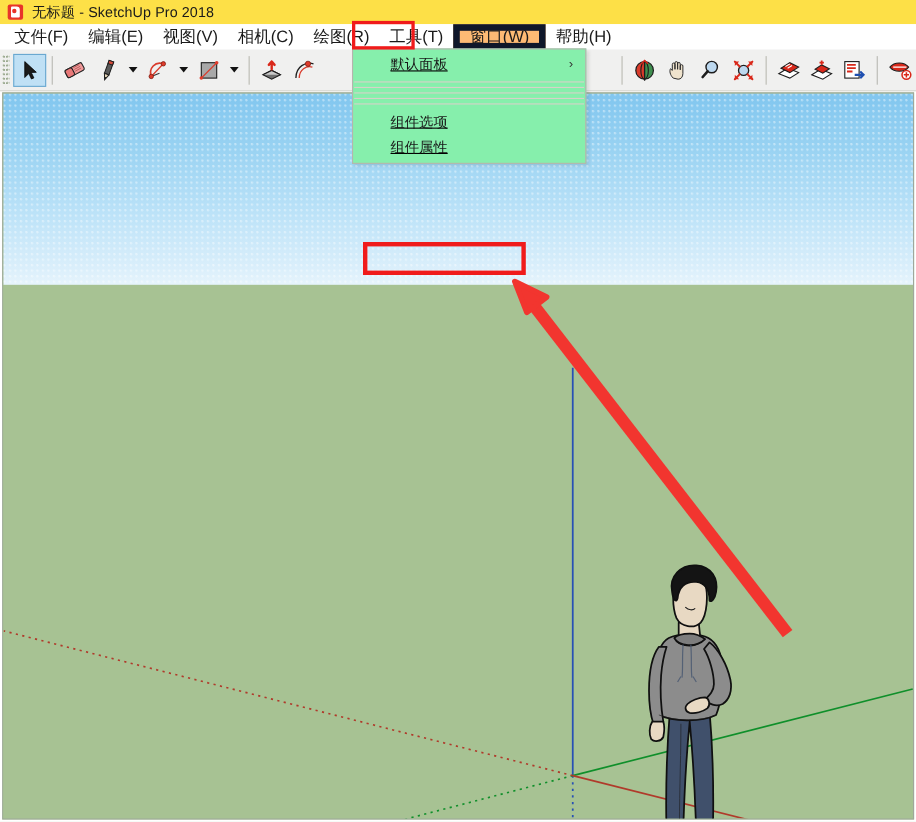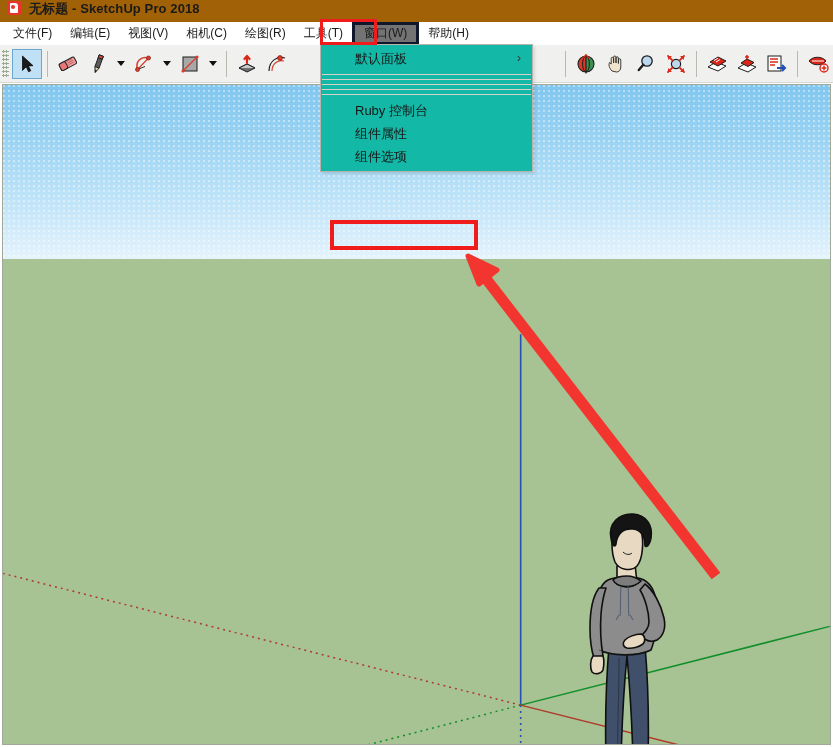--- a/index.html
+++ b/index.html
@@ -9,22 +9,22 @@
   body {
     width: 833px; height: 747px;
     position: relative; overflow: hidden;
     font-family: "Liberation Sans", "DejaVu Sans", sans-serif;
     -webkit-font-smoothing: antialiased;
   }
 
   
   #titlebar {
     position: absolute; left: 0; top: 0; width: 833px; height: 22px;
-    background: #a16207;
-    display: flex;  font-weight: bold;
+    background: #fde047;
+    display: flex; align-items: center;
   }
   #app-icon {
     width: 16px; height: 16px; margin-left: 6px; margin-right: 7px;
     position: relative; flex: none;
   }
   #app-icon .sq {
     position: absolute; left: 1px; top: 1px; width: 14px; height: 14px;
     background: #e8342a; border-radius: 2px;
   }
   #app-icon .pg {
@@ -42,26 +42,26 @@
 
   
   #menubar {
     position: absolute; left: 0; top: 22px; width: 833px; height: 23px;
     background: #ffffff;
     display: flex; align-items: stretch;
     padding-left: 4px; box-sizing: border-box;
   }
   .menu-item {
     display: flex; align-items: center; justify-content: center;
-    padding: 0 9px; font-size: 12px; color: #1a1a1a; white-space: nowrap;
+    padding: 0 9px; font-size: 15px; color: #1a1a1a; white-space: nowrap;
     position: relative;
   }
   .menu-item.active {
-    background: #737373;
-    border: 3px solid #0f172a;
+    background: #fdba74;
+    border: 6px solid #0f172a;
     box-sizing: border-box;
     justify-content: flex-end;
   }
   
   #menu-annot-box {
     position: absolute; left: 320px; top: 19px;
     width: 57px; height: 26px;
     border: 3px solid #f01b1b;
     box-sizing: border-box;
     z-index: 40; pointer-events: none;
@@ -139,26 +139,27 @@
 
   
   #annot-arrow {
     position: absolute; left: 0; top: 0; width: 833px; height: 747px;
     pointer-events: none; z-index: 45;
   }
 
   
   #dropdown {
     position: absolute; left: 320px; top: 44px; width: 213px;
-    background: #14b8a6;
+    background: #86efac;
     border: 1px solid #b6b4ae;
     box-sizing: border-box;
     z-index: 30;
     padding: 2px 0 3px 0;
     box-shadow: 2px 2px 3px rgba(0,0,0,.10);
+    text-decoration: underline;
   }
   .dd-item {
     height: 23px; line-height: 23px;
     padding-left: 34px; padding-right: 12px;
     font-size: 13px; color: #171717;
     position: relative; white-space: nowrap;
   }
   .dd-item.highlight {
     background: #79bcec; color: #101010;
   }
@@ -461,28 +462,25 @@
 
   <div class="dd-sep"></div>
 
 
   <div class="dd-sep"></div>
 
 
   <div class="dd-sep"></div>
 
   <div class="dd-item">
-    <span>Ruby 控制台</span>
+    <span>组件选项</span>
   </div>
   <div class="dd-item">
     <span>组件属性</span>
   </div>
-  <div class="dd-item">
-    <span>组件选项</span>
-  </div>
 </div>
 
 <div id="menu-annot-box"></div>
 <div id="dd-annot-box"></div>
 
 <svg id="annot-arrow" viewBox="0 0 833 747">
 
   <path d="M716 576 L487 280" stroke="#f2352f" stroke-width="11" stroke-linecap="butt" fill="none"></path>
 
   <path d="M468 256 L497 270 L479 284 Z" fill="#f2352f" stroke="#f2352f" stroke-width="5" stroke-linejoin="round"></path>

